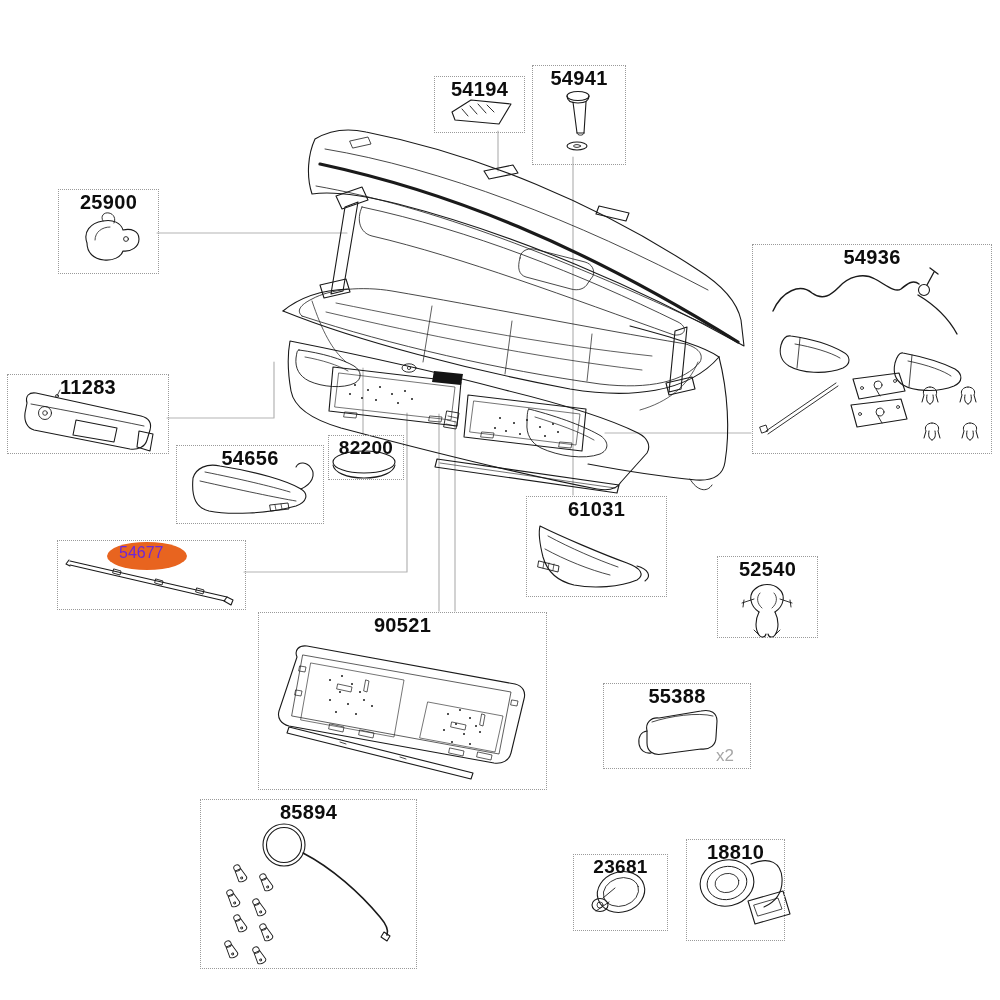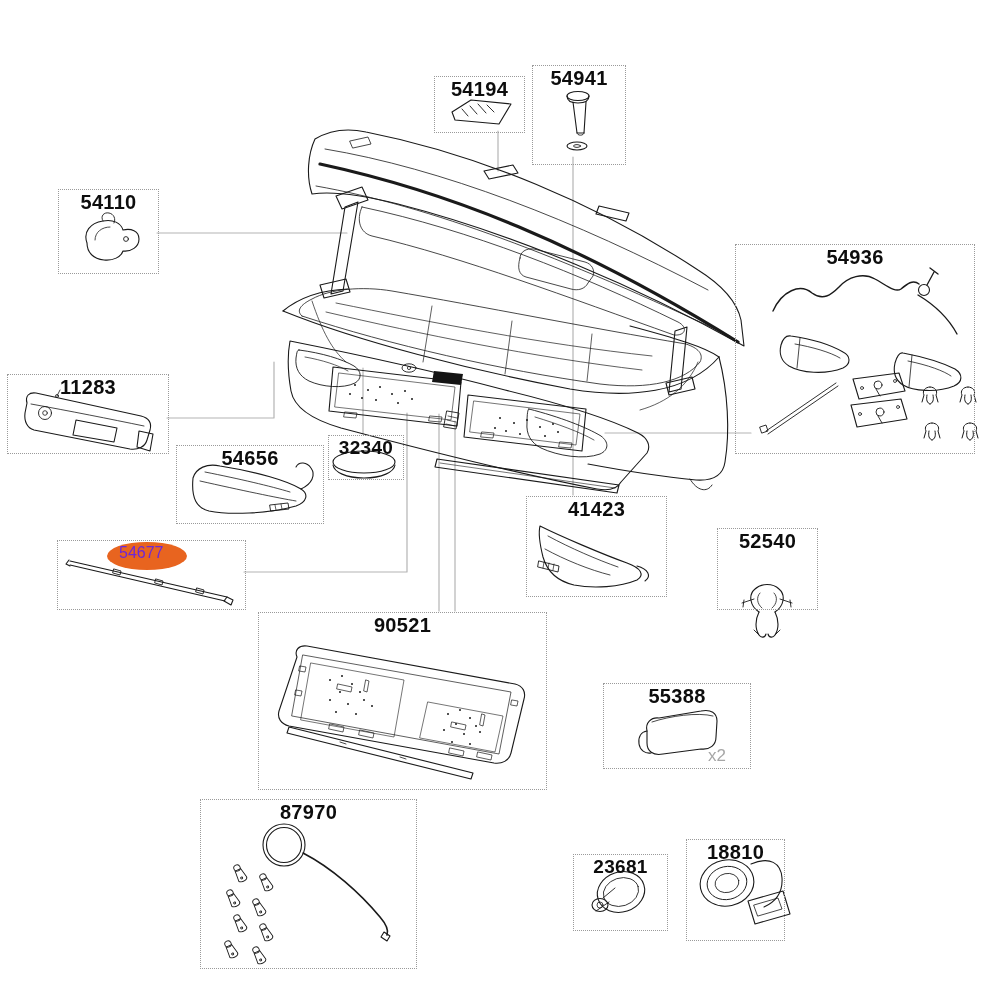--- a/index.html
+++ b/index.html
@@ -9,21 +9,21 @@
   }
   #art{position:absolute;left:0;top:0;width:1000px;height:1000px;z-index:1;}
   .part-box{
     position:absolute;z-index:2;border:1px dotted #9a9a9a;background:transparent;
   }
   .part-label{
     position:absolute;top:1px;left:0;width:100%;text-align:center;
     font-weight:bold;font-size:20px;color:#0d0d0d;letter-spacing:.3px;z-index:4;
   }
   .qty-note{
-    position:absolute;right:24px;bottom:2px;font-size:17px;color:#a6a6a6;z-index:4;margin-left:34px;
+    position:absolute;right:16px;bottom:2px;font-size:17px;color:#a6a6a6;z-index:4;margin-left:34px;
   }
   .highlight-ellipse{
     position:absolute;border-radius:50%;z-index:3;
   }
   .hl-label{position:absolute;z-index:4;font-weight:normal;font-size:16px;color:#6d28d9;}
 </style>
 </head>
 <body>
 
 <svg id="art" viewBox="0 0 1000 1000" fill="none" stroke="#1a1a1a" stroke-width="1.1" stroke-linecap="round" stroke-linejoin="round">
@@ -333,54 +333,54 @@
   </g>
 </svg>
 
 <div class="part-box" style="left:434px;top:76px;width:89px;height:55px">
     <span class="part-label">54194</span>
   </div>
 <div class="part-box" style="left:532px;top:65px;width:92px;height:98px">
     <span class="part-label">54941</span>
   </div>
 <div class="part-box" style="left:58px;top:189px;width:99px;height:83px">
-    <span class="part-label">54110</span>
-  </div>
-<div class="part-box" style="left:735px;top:244px;width:238px;height:208px">
+    <span class="part-label">25900</span>
+  </div>
+<div class="part-box" style="left:752px;top:244px;width:238px;height:208px">
     <span class="part-label">54936</span>
   </div>
 <div class="part-box" style="left:7px;top:374px;width:160px;height:78px">
     <span class="part-label">11283</span>
   </div>
 <div class="part-box" style="left:176px;top:445px;width:146px;height:77px">
     <span class="part-label">54656</span>
   </div>
 <div class="part-box" style="left:328px;top:435px;width:74px;height:43px">
-    <span class="part-label" style="font-size:19px">32340</span>
+    <span class="part-label" style="font-size:19px">82200</span>
   </div>
 
 <div class="part-box" style="left:57px;top:540px;width:187px;height:68px">
   <span class="highlight-ellipse" style="left:49px;top:1px;width:80px;height:28px;background:#e8641f"></span>
   <span class="hl-label" style="left:61px;top:3px">54677</span>
 </div>
 
 <div class="part-box" style="left:526px;top:496px;width:139px;height:99px">
-    <span class="part-label">41423</span>
-  </div>
-<div class="part-box" style="left:717px;top:528px;width:99px;height:80px">
+    <span class="part-label">61031</span>
+  </div>
+<div class="part-box" style="left:717px;top:556px;width:99px;height:80px">
     <span class="part-label">52540</span>
   </div>
 <div class="part-box" style="left:258px;top:612px;width:287px;height:176px">
     <span class="part-label">90521</span>
   </div>
 <div class="part-box" style="left:603px;top:683px;width:146px;height:84px">
   <span class="part-label">55388</span>
   <span class="qty-note">x2</span>
 </div>
 <div class="part-box" style="left:200px;top:799px;width:215px;height:168px">
-    <span class="part-label">87970</span>
+    <span class="part-label">85894</span>
   </div>
 <div class="part-box" style="left:573px;top:854px;width:93px;height:75px">
     <span class="part-label" style="font-size:19px">23681</span>
   </div>
 <div class="part-box" style="left:686px;top:839px;width:97px;height:100px">
     <span class="part-label">18810</span>
   </div>
 
 </body></html>

